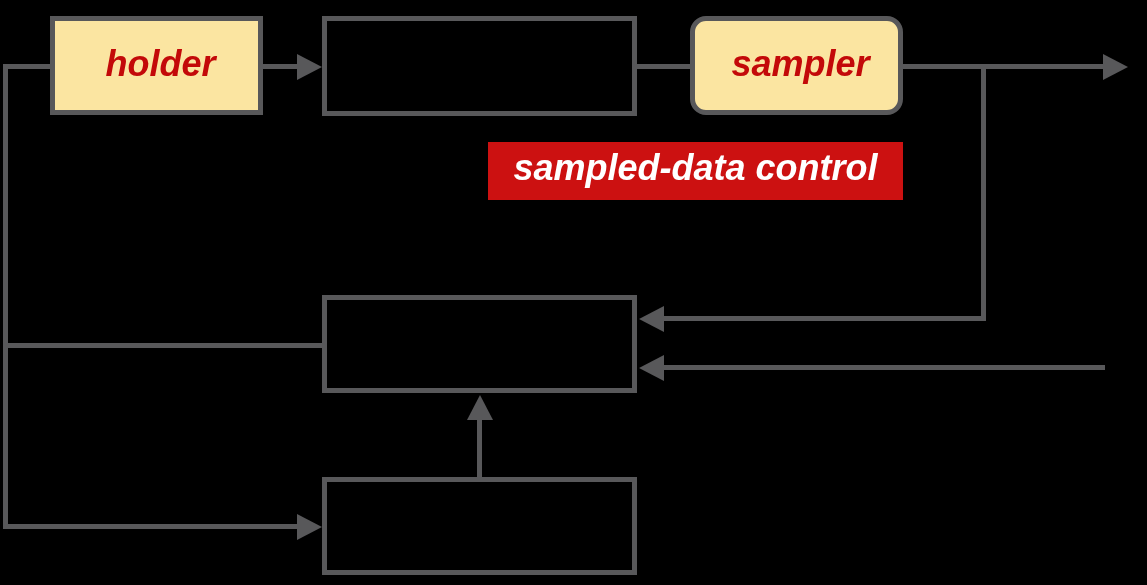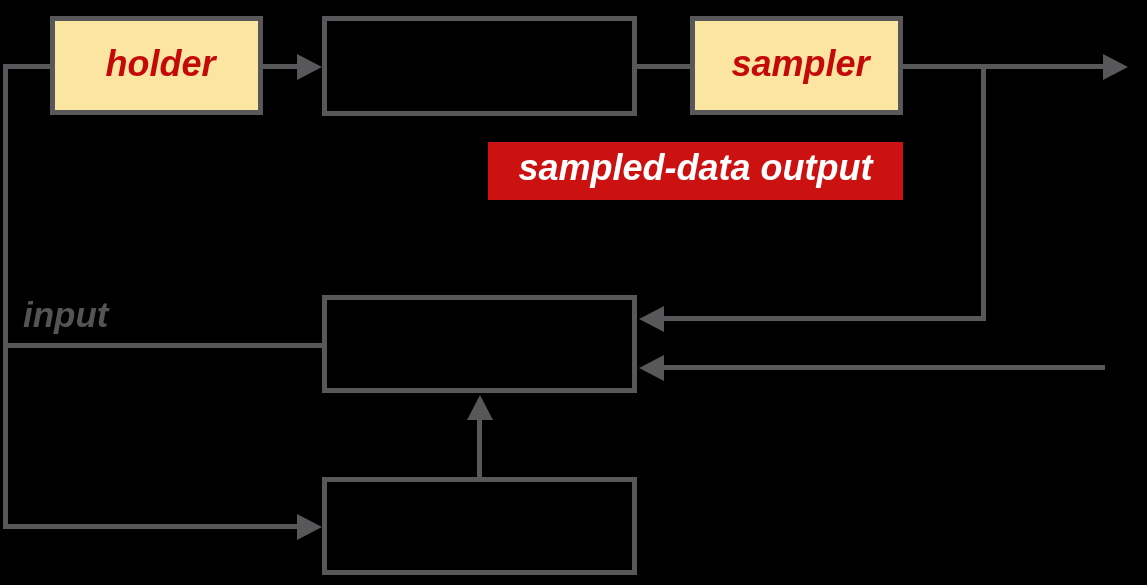--- a/index.html
+++ b/index.html
@@ -122,27 +122,26 @@
 
   <div class="vline" style="left:477px; top:418px; height:61px;"></div>
   <div class="ah ah-up" style="left:467px; top:395px;"></div>
 
   <div class="box filled" style="left:50px; top:16px; width:213px; height:99px;">
     <span class="box-label">holder</span>
   </div>
 
   <div class="box" style="left:322px; top:16px; width:315px; height:100px;"></div>
 
-  <div class="box filled" style="left:690px; top:16px; width:213px; height:99px;">
+  <div class="box filled" style="left:690px; top:16px; width:213px; height:99px;border-radius:16px;">
     <span class="box-label">sampler</span>
   </div>
 
   <div class="banner" style="left:488px; top:142px; width:415px; height:58px;">
-    <span class="banner-label">sampled-data output</span>
+    <span class="banner-label">sampled-data control</span>
   </div>
 
   <div class="box" style="left:322px; top:295px; width:315px; height:98px;"></div>
 
   <div class="box" style="left:322px; top:477px; width:315px; height:98px;"></div>
 
-  <div class="flow-label" style="left:23px; top:297px;">input</div>
 
 </div>
 
 </body></html>

